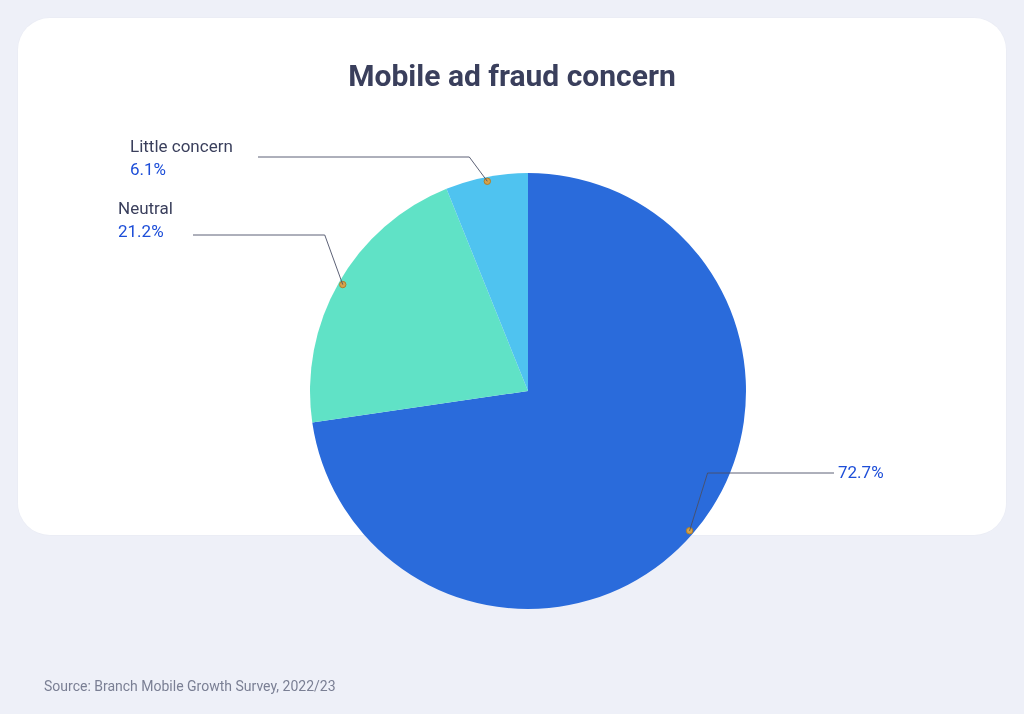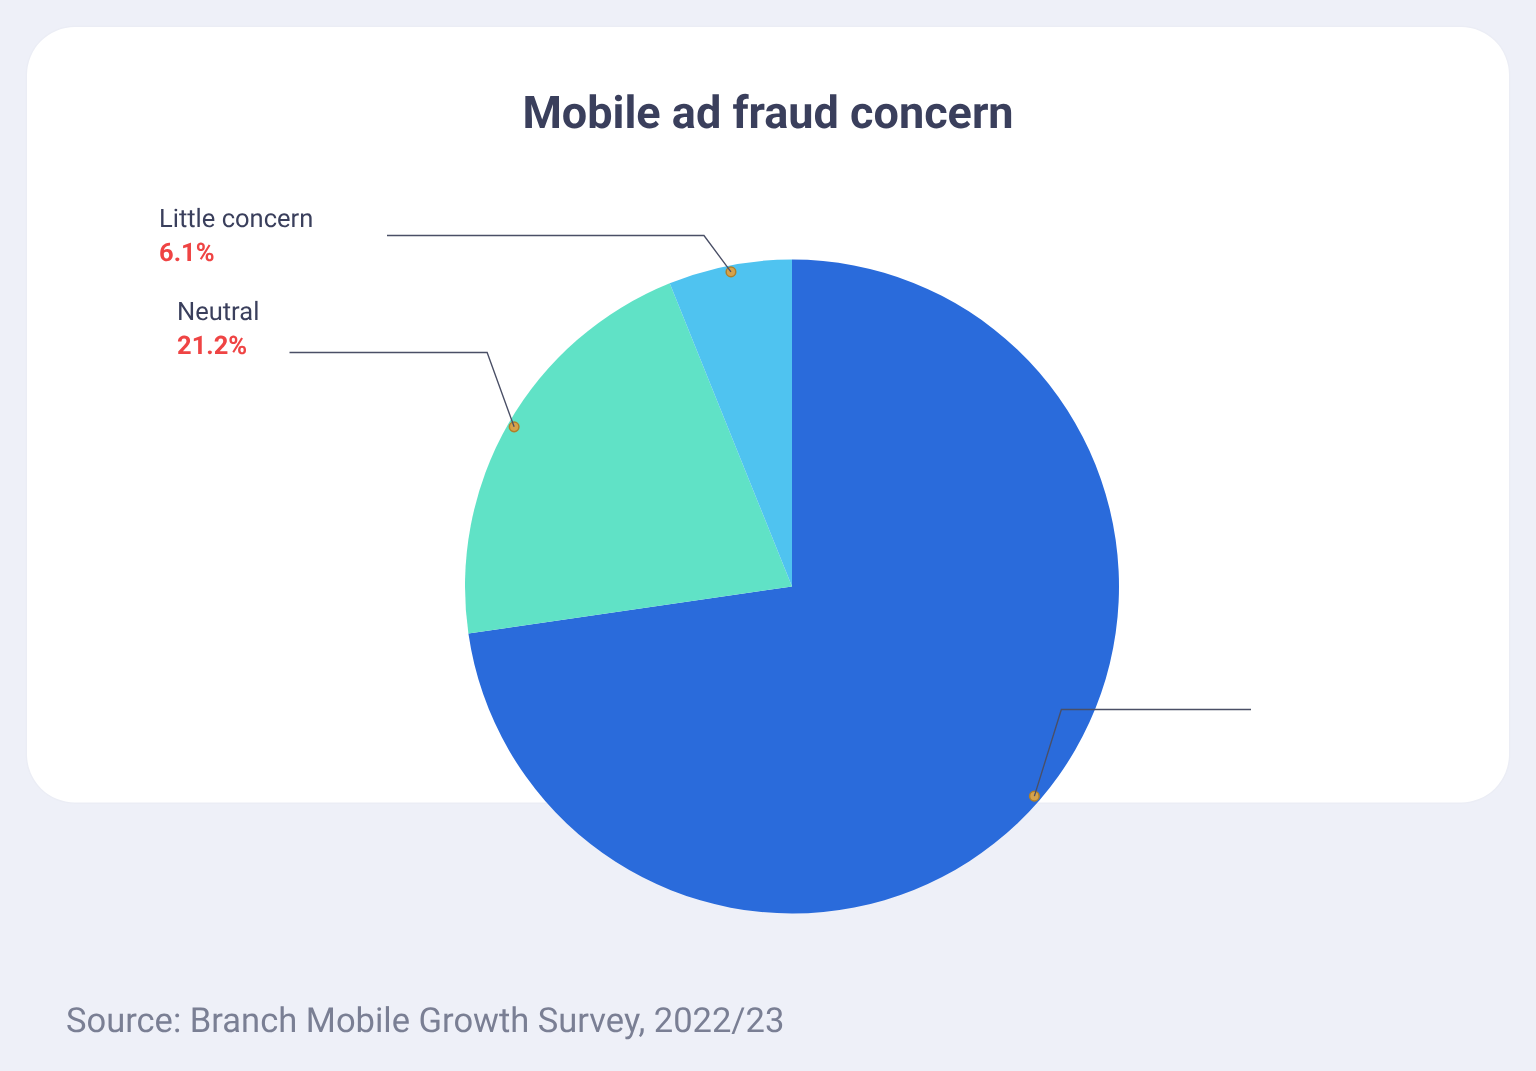--- a/index.html
+++ b/index.html
@@ -37,26 +37,26 @@
     width: 100%;
     height: 100%;
   }
   .label {
     position: absolute;
     font-size: 17px;
     line-height: 1.35;
     white-space: nowrap;
   }
   .label .name { color: #3a3f5c; }
-  .label .pct  { color: #ef4444; font-weight: bold; }
+  .label .pct  { color: #1d4ed8; }
   .source {
     position: absolute;
     left: 44px;
     bottom: 20px;
-    font-size: 23px;
+    font-size: 14px;
     color: #7a7f94;
     margin-top: 20px;
   }
   .dot {
     fill: #d6a24a;
     stroke: #b07f28;
     stroke-width: 1;
   }
   .leader {
     fill: none;
@@ -81,26 +81,27 @@
           <circle cx="631.5781496369245" cy="427.76605868345735" r="3.2" class="dot"></circle>
           <polyline points="631.5781496369245,427.76605868345735 649.5781496369245,370 776,370" class="leader"></polyline>
           <circle cx="284.7590154032183" cy="181.56773409527122" r="3.2" class="dot"></circle>
           <polyline points="284.7590154032183,181.56773409527122 266.7590154032183,132 135,132" class="leader"></polyline>
           <circle cx="429.30877299576844" cy="78.2709518333474" r="3.2" class="dot"></circle>
           <polyline points="429.30877299576844,78.2709518333474 411.30877299576844,54 200,54" class="leader"></polyline>
         </g>
     </svg>
     <div id="label-layer">
         <div class="label" style="left: 780px; top: 358px;">
+          <div class="pct">72.7%</div>
         </div>
         <div class="label" style="left: 60px; top: 94px;">
           <div class="name">Neutral</div>
           <div class="pct">21.2%</div>
         </div>
-        <div class="label" style="left: 48px; top: 32px;">
+        <div class="label" style="left: 72px; top: 32px;">
           <div class="name">Little concern</div>
           <div class="pct">6.1%</div>
         </div>
       </div>
   </div>
 </div>
 
 <div class="source">Source: Branch Mobile Growth Survey, 2022/23</div>
 
 </body></html>

